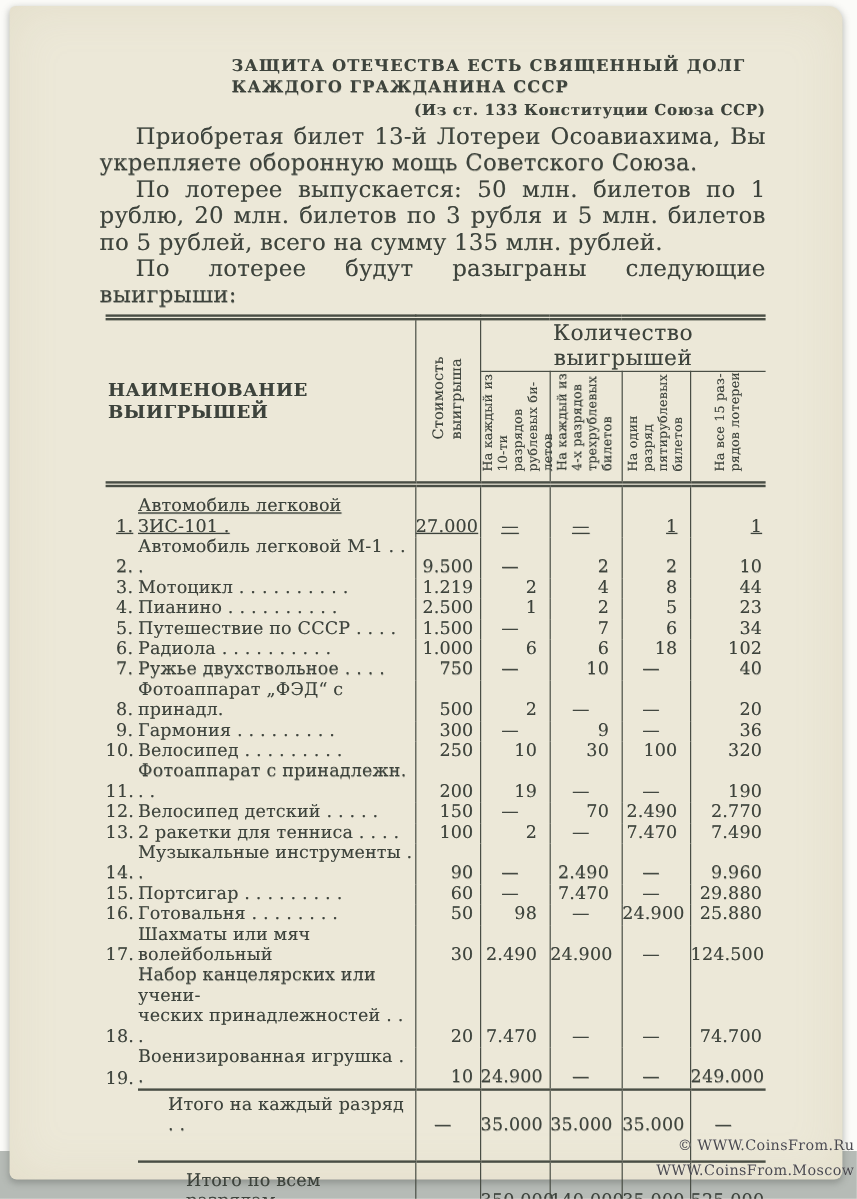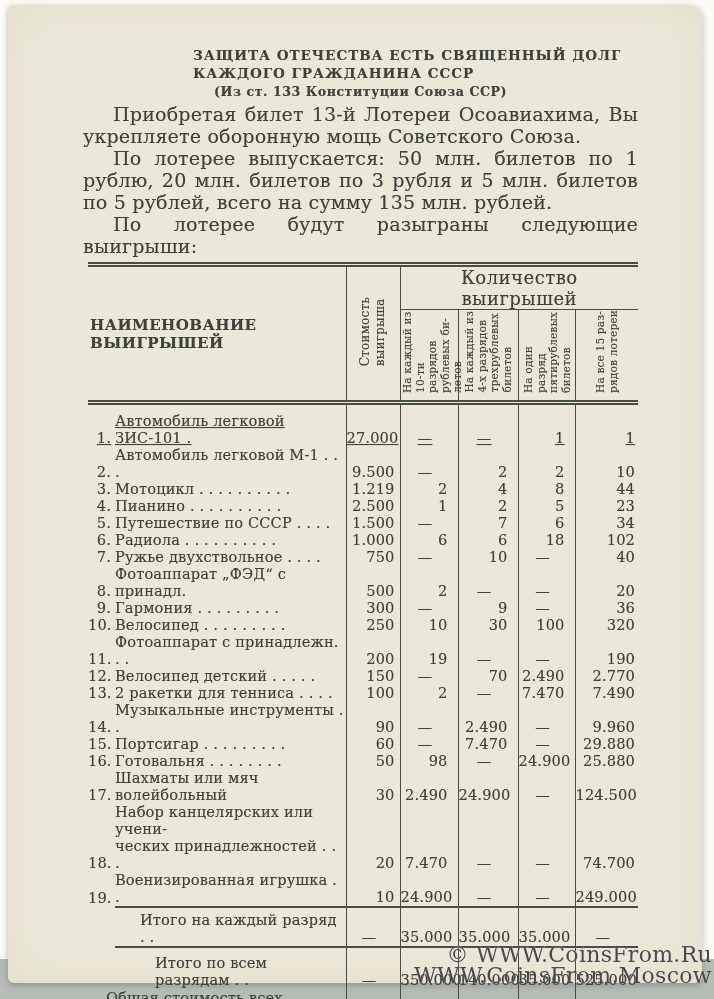--- a/index.html
+++ b/index.html
@@ -33,21 +33,21 @@
     box-shadow:0 2px 6px rgba(95,100,95,0.45), inset 0 0 40px rgba(190,175,140,0.18);
   }
   .content{
     position:absolute;
     left:75px; top:42px;
     width:555px;
     letter-spacing:0.2px;
     text-shadow:0.2px 0.2px 0 rgba(61,67,60,0.45);
   }
   .heading{margin-left:110px;font-weight:bold;font-size:13.5px;line-height:17.5px;letter-spacing:1px;}
-  .heading-source{font-weight:bold;font-size:12.5px;line-height:15px;text-align:center;letter-spacing:0.6px;margin-top:2px;}
+  .heading-source{font-weight:bold;font-size:12.5px;line-height:15px;text-align:right;letter-spacing:0.6px;margin-top:2px;}
   .body-text{font-size:19px;line-height:22px;text-align:justify;text-indent:30px;}
   .intro{margin-top:4px;}
 
   table.prize-table{
     width:550px;
     margin:5px 0 0 5px;
     border-collapse:collapse;
     table-layout:fixed;
     border-top:5px double var(--rule);
     font-size:14.5px;
@@ -85,34 +85,34 @@
   tbody td, tr.total-row td{vertical-align:bottom;line-height:17px;}
   tbody tr:first-child td{padding-top:8px;text-decoration:underline;}
   td.pname{border-right:1.6px solid var(--rule);white-space:pre-line;overflow:hidden;}
   td.num{text-align:right;padding-right:4px;}
   td.cost{border-right:1.6px solid var(--rule);text-align:right;padding-right:5px;}
   td.qty{text-align:right;padding-right:10px;}
   td.q1,td.q2,td.q3{border-right:1.6px solid var(--rule);}
   td.q4{padding-right:3px;}
   td.dash{text-align:center;padding-right:8px;}
 
-  tr.total-per td{border-top:2px solid var(--rule);border-bottom:2px solid var(--rule);padding-top:4px;padding-bottom:0;}
+  tr.total-per td{border-top:2px solid var(--rule);border-bottom:2px solid var(--rule);padding-top:4px;padding-bottom:20px;}
   tr.total-per td.num{border-top:none;border-bottom:none;}
   tr.total-per td.tlabel{padding-left:25px;}
   tr.total-all td{padding-top:7px;}
   tr.total-all td.tlabel{padding-left:67px;}
   tr.total-value td{padding-top:1px;padding-bottom:5px;}
   tr.total-value td.tlabel{padding-left:18px;}
   td.tlabel{white-space:pre-line;}
 
   .watermark{
     position:absolute;
     right:2px; bottom:13px;
     text-align:right;
-    font-size:22px;
+    font-size:12px;
     line-height:21px;
     color:#4a494e;
     letter-spacing:0.3px;
     text-shadow:0.3px 0.3px 0 rgba(255,255,255,0.55);
   }
 </style>
 </head>
 <body>
 
 <div class="sheet">

